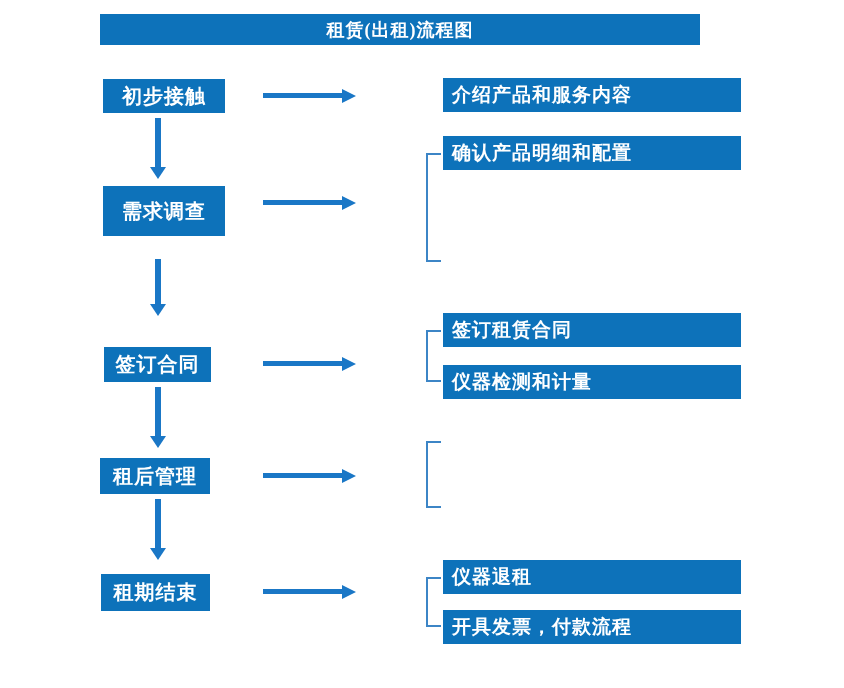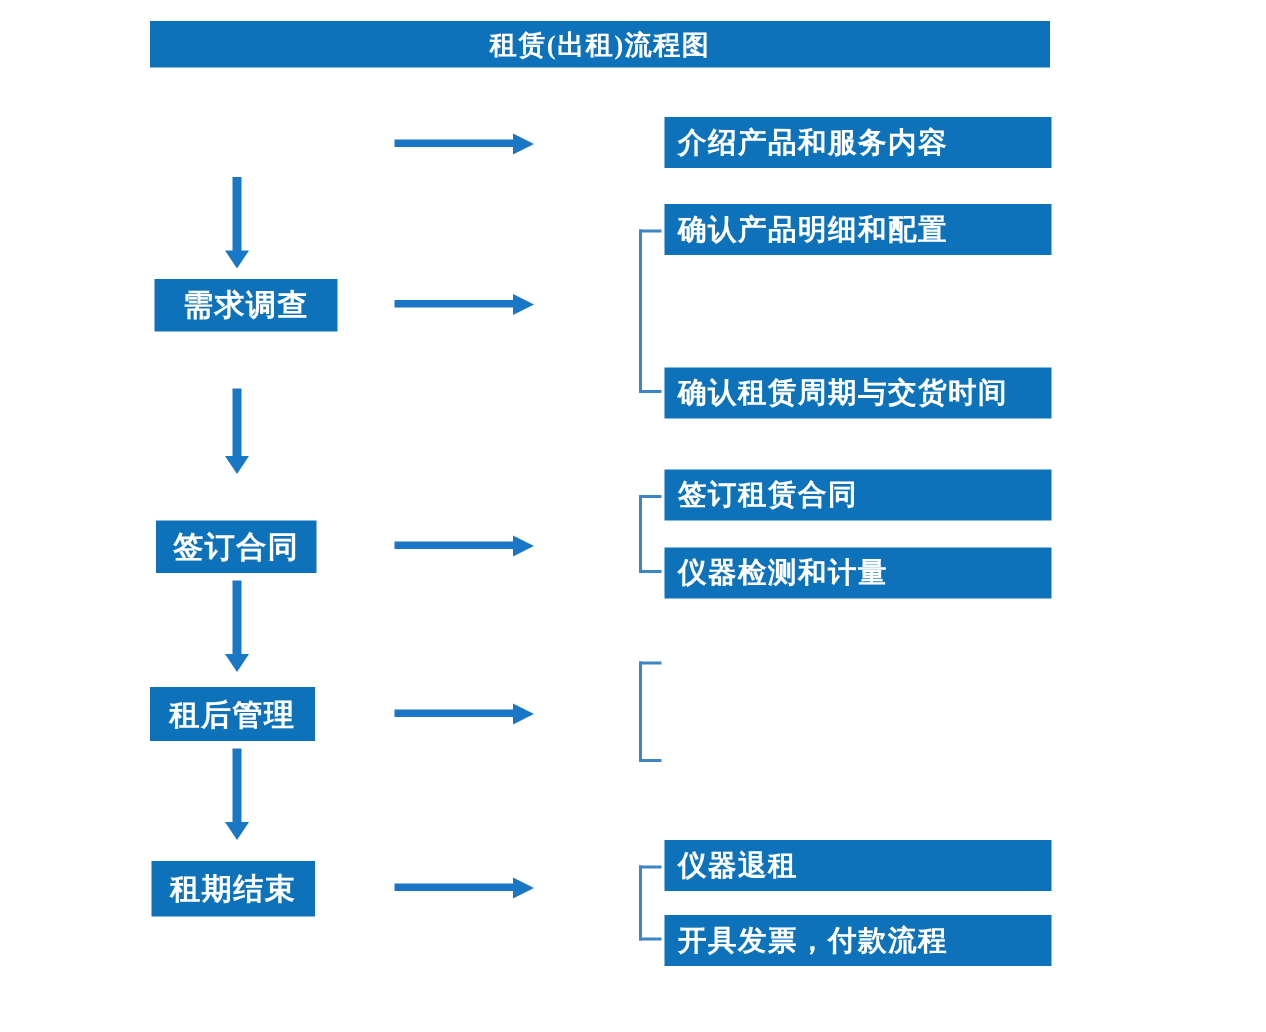--- a/index.html
+++ b/index.html
@@ -9,24 +9,24 @@
   }
   .box {
     position:absolute; background:var(--box,#0d72ba); color:var(--text,#fff);
     display:flex; align-items:center; box-sizing:border-box;
   }
   .title {
     left:100px; top:14px; width:600px; height:31px;
     justify-content:center; font-size:18px; letter-spacing:1px;font-family:Liberation Serif, serif;
   }
   .stage { justify-content:center; font-size:20px; letter-spacing:1px; }
-  .detail { left:443px; width:258px; height:34px; padding-left:9px; font-size:19px; letter-spacing:1px; }
+  .detail { left:443px; width:298px; height:34px; padding-left:9px; font-size:19px; letter-spacing:1px; }
 
   .l1{left:103px;top:79px;width:122px;height:34px}
-  .l2{left:103px;top:186px;width:122px;height:35px}
+  .l2{left:103px;top:186px;width:122px;height:50px}
   .l3{left:104px;top:347px;width:107px;height:35px}
   .l4{left:100px;top:458px;width:110px;height:36px}
   .l5{left:101px;top:574px;width:109px;height:37px}
 
   .r1 {top:78px}
   .r2a{top:136px} .r2b{top:187px} .r2c{top:245px}
   .r3a{top:313px} .r3b{top:365px}
   .r4a{top:424px} .r4b{top:491px}
   .r5a{top:560px} .r5b{top:610px}
 
@@ -69,20 +69,21 @@
   .b4{top:441px;height:67px}
   .b5{top:577px;height:50px}
 </style>
 </head>
 <body>
 
 <div class="canvas">
 
   <div class="box title">租赁(出租)流程图</div>
 
+  <div class="box stage l1">初步接触</div>
   <div class="box stage l2">需求调查</div>
   <div class="box stage l3">签订合同</div>
   <div class="box stage l5">租期结束</div>
   <div class="box stage l4">租后管理</div>
 
   <div class="varrow a1"></div>
   <div class="varrow a2"></div>
   <div class="varrow a3"></div>
   <div class="varrow a4"></div>
 
@@ -92,19 +93,18 @@
   <div class="harrow h4"></div>
   <div class="harrow h5"></div>
 
   <div class="bracket b2"></div>
   <div class="bracket b3"></div>
   <div class="bracket b4"></div>
   <div class="bracket b5"></div>
 
   <div class="box detail r1">介绍产品和服务内容</div>
   <div class="box detail r2a">确认产品明细和配置</div>
-  <div class="box detail r2c">确认租赁周期与交货时间</div>
   <div class="box detail r3a">签订租赁合同</div>
   <div class="box detail r3b">仪器检测和计量</div>
   <div class="box detail r5a">仪器退租</div>
   <div class="box detail r5b">开具发票，付款流程</div>
 
 </div>
 
 </body></html>

